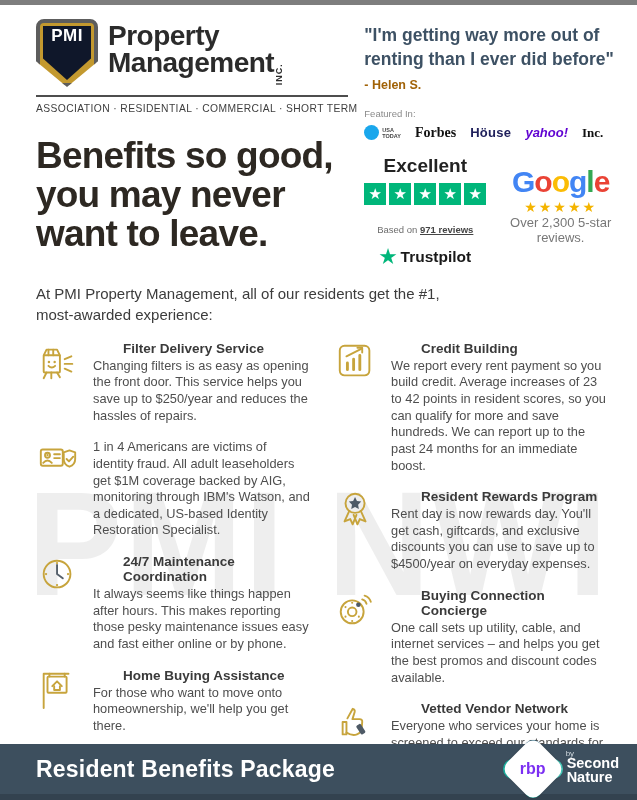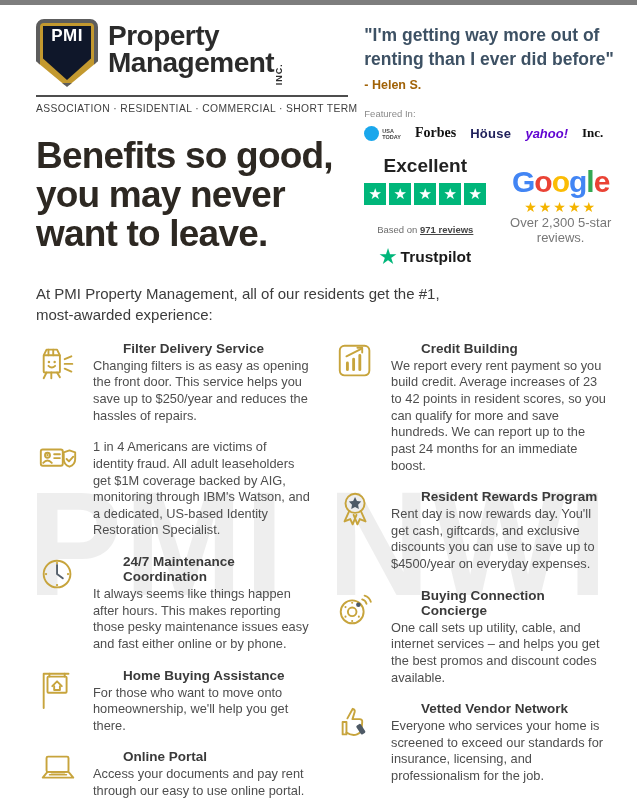--- a/index.html
+++ b/index.html
@@ -40,21 +40,21 @@
   .logo-tagline { font-size:10.3px; color:#3e3e3e; letter-spacing:.4px; white-space:nowrap; }
 
   .headline { margin-top:22px; font-size:37px; font-weight:bold; color:#2d2822;
     line-height:1.06; letter-spacing:-0.8px; }
 
   .quote { font-size:17.5px; font-weight:600; color:#3d5164; line-height:1.38; }
   .quote-attrib { margin-top:7px; font-size:12.5px; color:#a16207; font-weight:600; }
 
   .featured { margin-top:16px; }
   .featured-label { font-size:9.5px; color:#8a8a8a; margin-bottom:6px; }
-  .featured-logos { display:flex; align-items:flex-end; gap:14px; }
+  .featured-logos { display:flex; align-items:flex-start; gap:14px; }
   .usat { display:flex; align-items:center; gap:3px; }
   .usat-circle { width:15px; height:15px; border-radius:50%; background:#1aa7ec; }
   .usat-text { font-size:5.5px; line-height:1.1; color:#444; font-weight:bold; }
   .lg-forbes { font-family:"Liberation Serif", serif; font-weight:bold; font-size:14px; color:#111; }
   .lg-house { font-weight:bold; font-size:13px; color:#20215c; letter-spacing:.3px; }
   .lg-yahoo { font-weight:bold; font-style:italic; font-size:13px; color:#5f01d1; }
   .lg-inc { font-family:"Liberation Serif", serif; font-weight:bold; font-size:13px; color:#111; }
 
   .reviews-row { display:flex; margin-top:14px; gap:20px; }
   .tp-block { text-align:center; }
@@ -389,13 +389,31 @@
           </g>
             </svg>
         </div>
         <div class="item-text">
           <div class="more-title">More</div>
         </div>
       </div>
     </div>
   </div>
 
+  <div class="footer">
+    <div class="footer-title">Resident Benefits Package</div>
+    <div class="rbp-wrap">
+      <div class="rbp-badge">
+        <div class="rbp-petal p1"></div>
+          <div class="rbp-petal p2"></div>
+        <div class="rbp-petal p3"></div>
+          <div class="rbp-petal p4"></div>
+        <div class="rbp-hex"></div>
+        <div class="rbp-text">rbp</div>
+      </div>
+      <div class="sn-text">
+        <span class="sn-by">by</span>
+        <div>Second</div>
+        <div>Nature</div>
+      </div>
+    </div>
+  </div>
 </div>
 
 </body></html>

